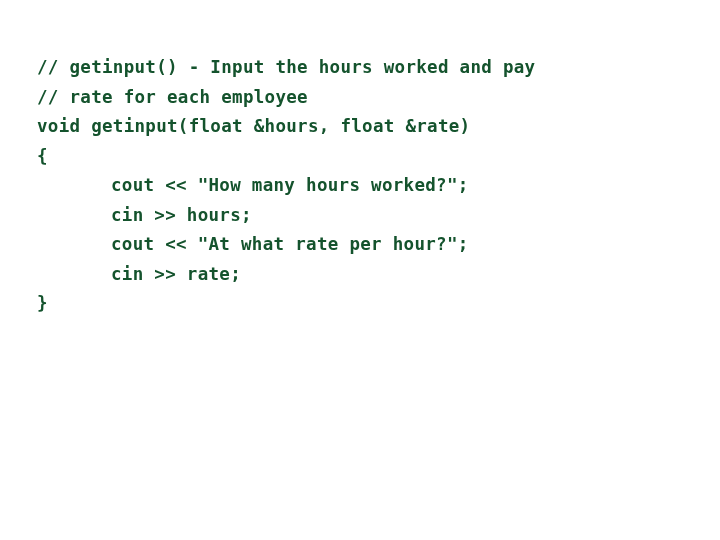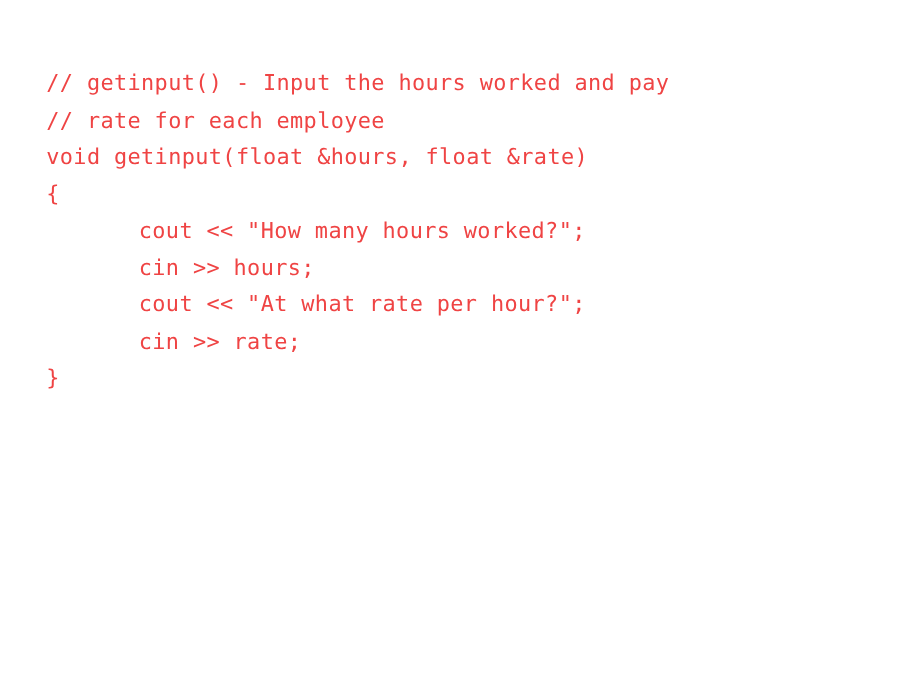--- a/index.html
+++ b/index.html
@@ -24,24 +24,24 @@
   #code-block {
     position: absolute;
     left: 37px;
     top: 53px;
     margin: 0;
     padding: 0;
   }
   .code-line {
     font-family: "DejaVu Sans Mono", "Liberation Mono", monospace;
     font-size: 17.5px;
-    font-weight: normal;
+    font-weight: bold;
     line-height: 29.5px;
     height: 29.5px;
-    color: #ef4444;
+    color: #14532d;
     white-space: pre;
     letter-spacing: 0.30px;
     -webkit-font-smoothing: none;
   }
   .indent-0 { padding-left: 0px; }
   .indent-1 { padding-left: 74px; }
 </style>
 </head>
 <body>
 

